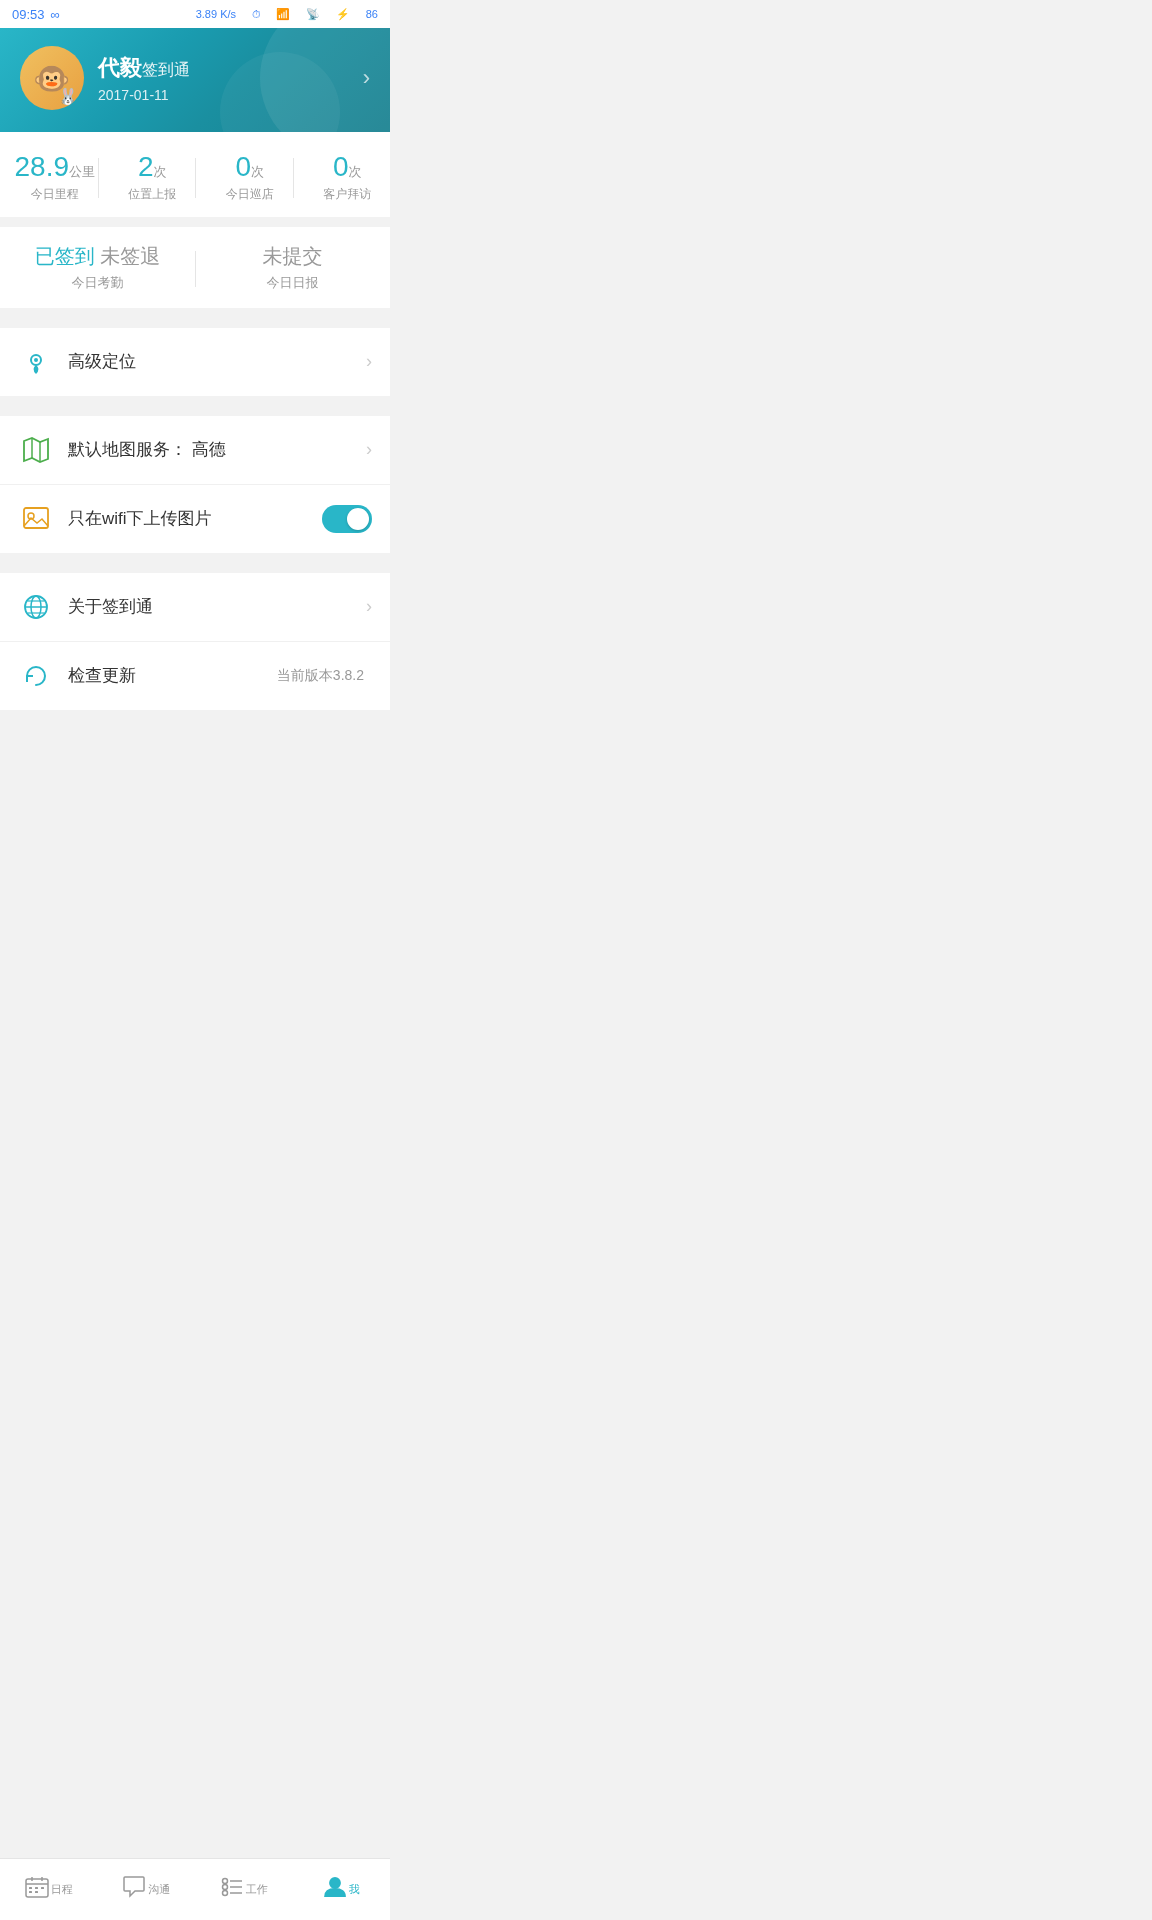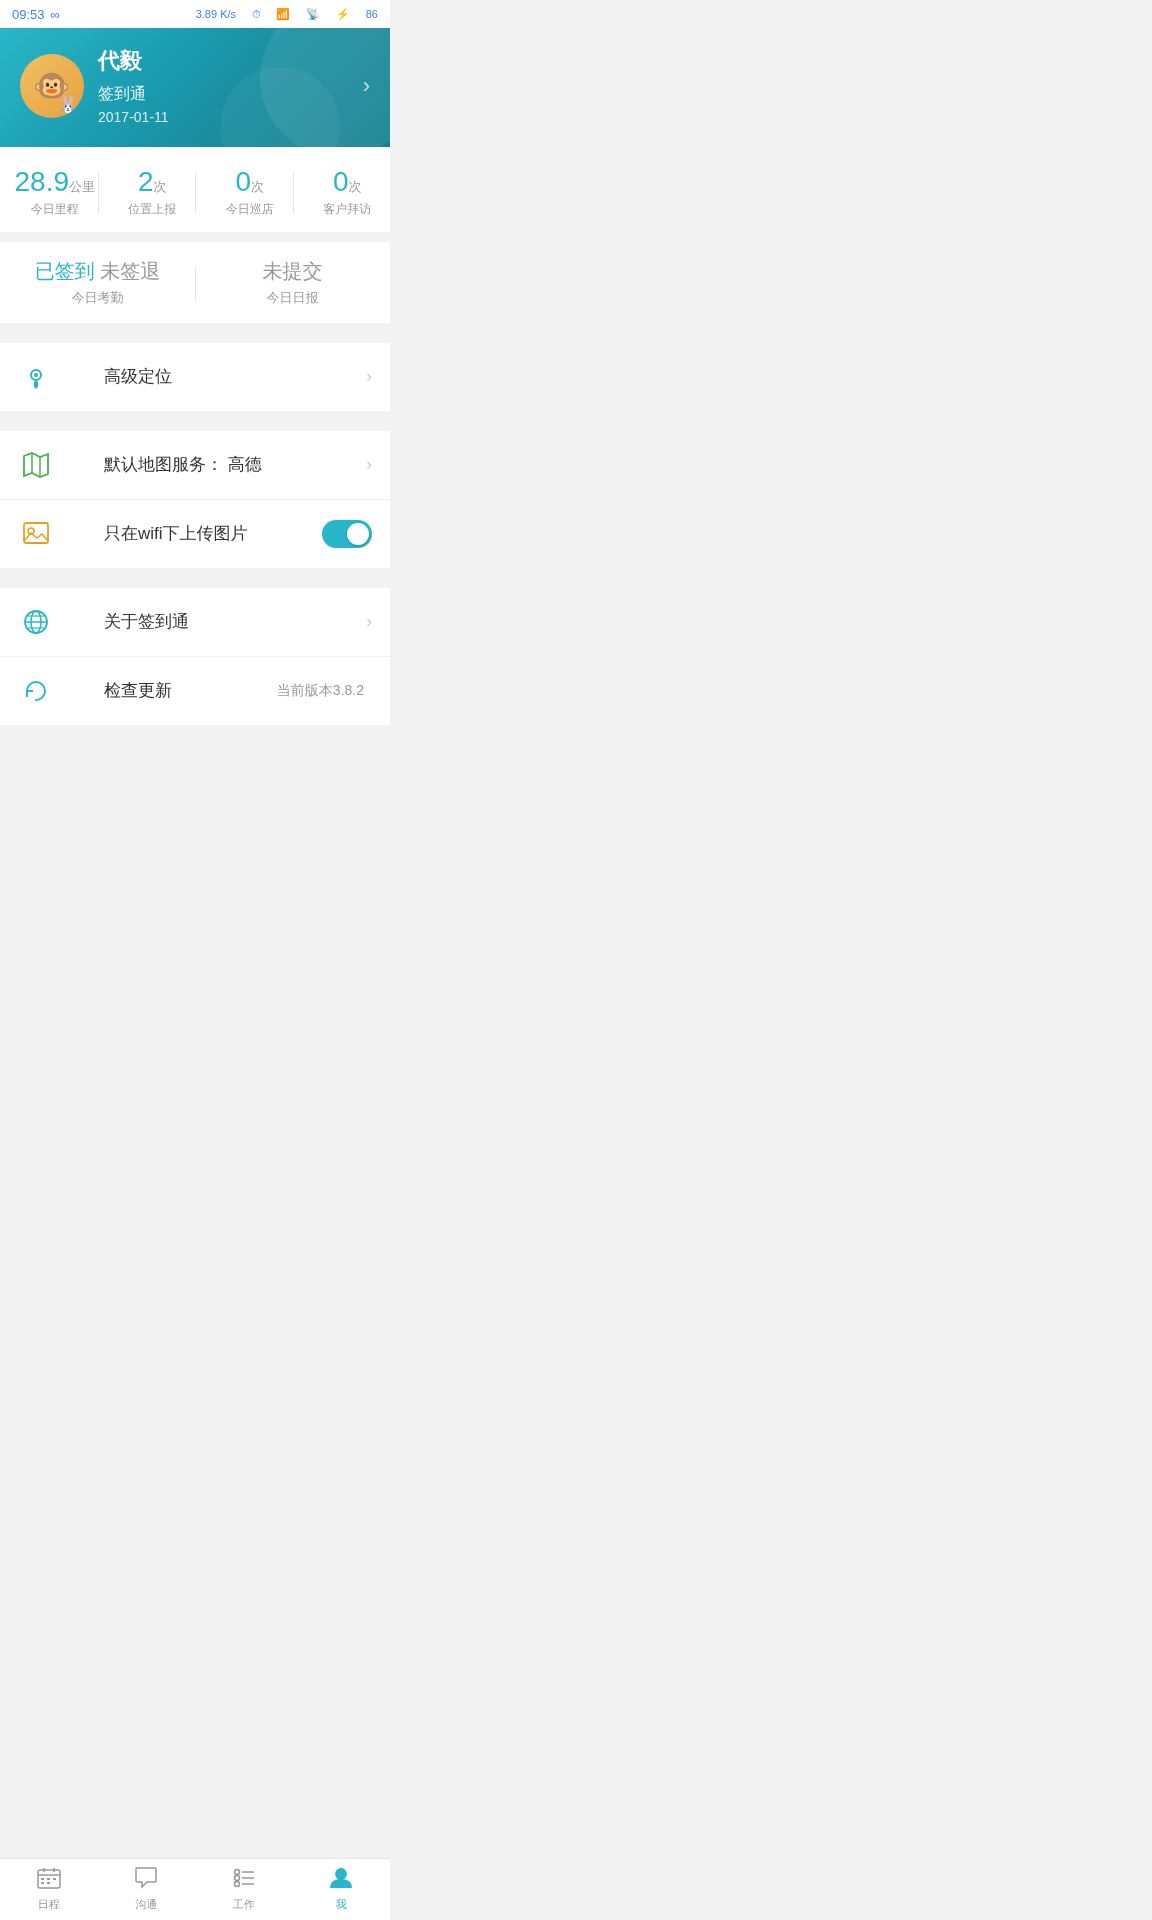--- a/index.html
+++ b/index.html
@@ -49,23 +49,22 @@
       content: '';
       position: absolute;
       bottom: -40px; right: 50px;
       width: 120px; height: 120px;
       background: rgba(255,255,255,0.05);
       border-radius: 50%;
     }
     .profile-left { display: flex; align-items: center; gap: 14px; }
     .profile-info {}
     .profile-name-row {
-      display: flex; align-items: baseline; gap: 8px;
+      display: flex; align-items: baseline; gap: 0;
       margin-bottom: 4px;
-      flex-direction: column;
     }
     .profile-name {
       color: #fff; font-size: 22px; font-weight: 600;
     }
     .profile-app-name {
       color: rgba(255,255,255,0.9); font-size: 16px;
     }
     .profile-date {
       color: rgba(255,255,255,0.85); font-size: 14px;
     }
@@ -141,21 +140,20 @@
     .menu-section {
       background: #fff;
       margin-bottom: 10px;
     }
     .menu-item {
       display: flex;
       align-items: center;
       padding: 16px 18px;
       border-bottom: 1px solid #f0f0f0;
       cursor: pointer;
-      gap: 36px;
     }
     .menu-item:last-child { border-bottom: none; }
     .menu-icon {
       width: 36px; height: 36px;
       margin-right: 14px;
       flex-shrink: 0;
       display: flex; align-items: center; justify-content: center;
       font-size: 22px;
     }
     .menu-label {
@@ -189,21 +187,21 @@
     
     .bottom-nav {
       position: fixed; bottom: 0; left: 0; width: 390px;
       height: 62px;
       background: #fff;
       border-top: 1px solid #e5e5e5;
       display: flex;
     }
     .nav-item {
       flex: 1;
-      display: flex; flex-direction: column;
+      display: flex; flex-direction: row;
       align-items: center; justify-content: center;
       gap: 2px;
       cursor: pointer;
     }
     .nav-icon { font-size: 22px; color: #999; }
     .nav-label { font-size: 11px; color: #999; }
     .nav-item.active .nav-icon { color: #29b6c8; }
     .nav-item.active .nav-label { color: #29b6c8; }
 
     

